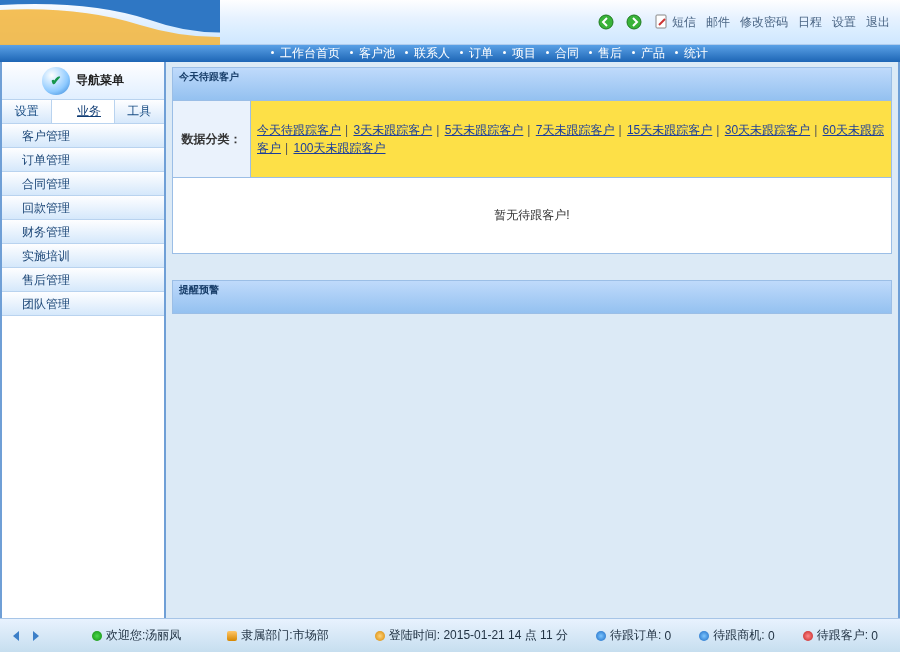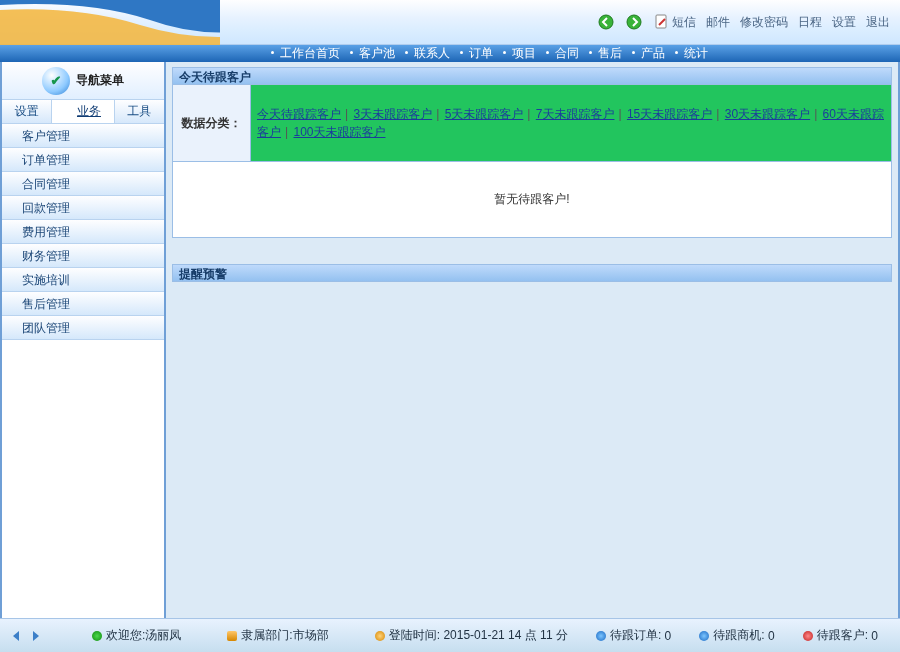--- a/index.html
+++ b/index.html
@@ -77,25 +77,25 @@
     height:24px;line-height:24px;padding-left:20px;cursor:pointer;
     background:linear-gradient(to bottom,#fefeff 0%,#d5e8fb 100%);
     border-bottom:1px solid #b9d3ef;color:#1a4576;
   }
   
   .main{
     flex:1;background:#dceaf6;padding:5px 6px;overflow:auto;
   }
   .sec-head{
     background:linear-gradient(to bottom,#bfdafb 0%,#94c1f0 100%);
-    border:1px solid #9bbee6;height:18px;line-height:18px;
-    font-weight:bold;padding-left:6px;color:#183e6a;font-size:12px;
+    border:1px solid #9bbee6;height:34px;line-height:18px;
+    font-weight:bold;padding-left:6px;color:#183e6a;font-size:10px;
   }
   .filter-box{
-    border:1px solid #9bbee6;border-top:none;background:#22c55e;display:flex;
+    border:1px solid #9bbee6;border-top:none;background:#fde047;display:flex;
   }
   .filter-label{
     flex:0 0 78px;background:#eaf2fc;border-right:1px solid #9bbee6;
     display:flex;align-items:center;justify-content:center;font-weight:bold;
   }
   .filter-links{
     flex:1;padding:20px 6px;line-height:18px;
   }
   .filter-links a{color:#1b3d9b;text-decoration:underline;margin-right:2px;}
   .filter-links .bar{color:#555;margin:0 2px;}
@@ -193,21 +193,20 @@
     <div class="side-tabs">
       <div class="tab">设置</div>
       <div class="tab active">业务</div>
       <div class="tab">工具</div>
     </div>
     <div class="side-list">
       <div class="side-item">客户管理</div>
       <div class="side-item">订单管理</div>
       <div class="side-item">合同管理</div>
       <div class="side-item">回款管理</div>
-      <div class="side-item">费用管理</div>
       <div class="side-item">财务管理</div>
       <div class="side-item">实施培训</div>
       <div class="side-item">售后管理</div>
       <div class="side-item">团队管理</div>
     </div>
   </div>
 
   <div class="main">
     <div class="sec-head">今天待跟客户</div>
     <div class="filter-box">

